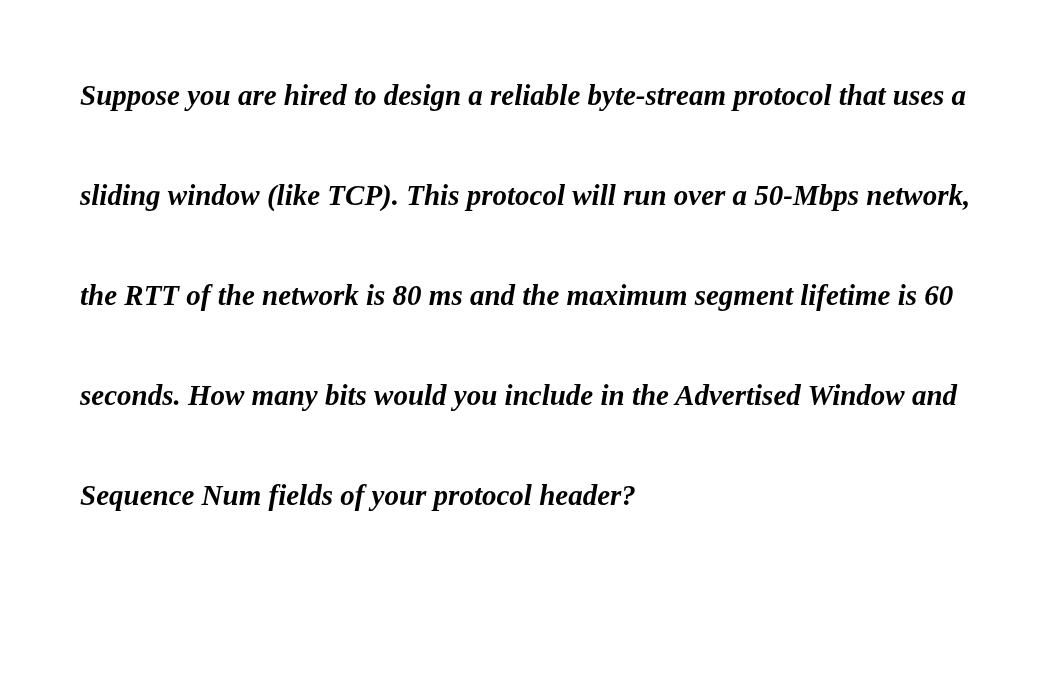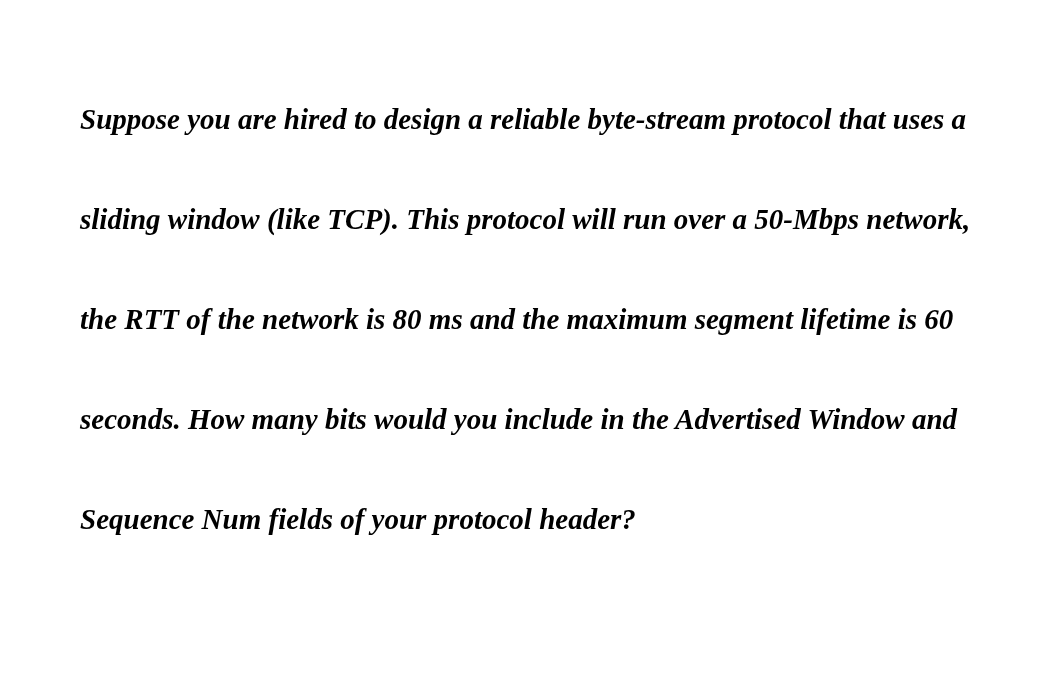--- a/index.html
+++ b/index.html
@@ -7,21 +7,21 @@
     padding: 0;
     width: 1057px;
     height: 678px;
     background: #ffffff;
     font-family: "Times New Roman", Times, serif;
   }
   .page {
     box-sizing: border-box;
     width: 1057px;
     height: 678px;
-    padding: 40px 80px 0 80px;
+    padding: 16px 80px 0 80px;
   }
   .question {
     font-style: italic;
     font-weight: bold;
     font-size: 29px;
     line-height: 100px;
     color: #000000;
   }
 </style>
 </head>

